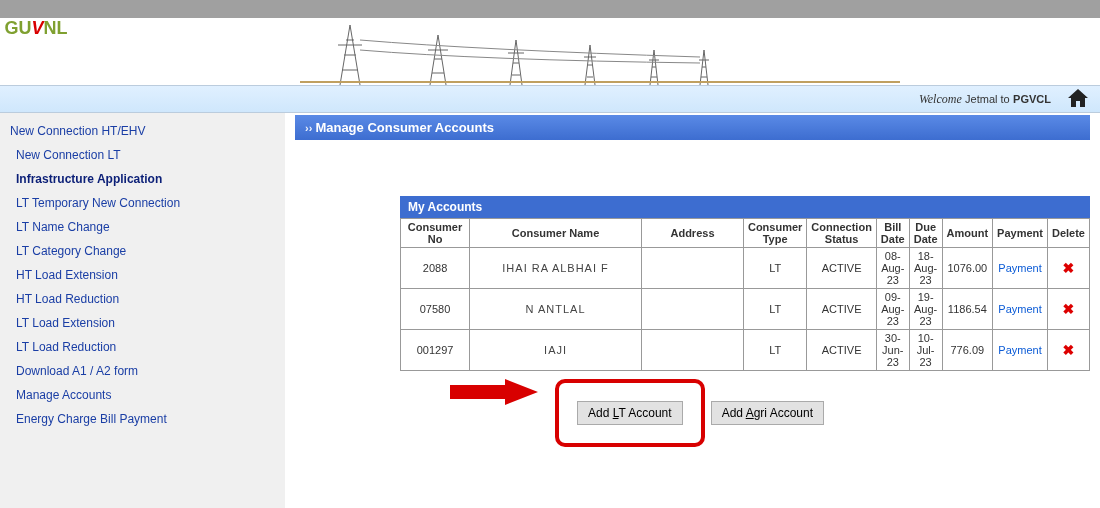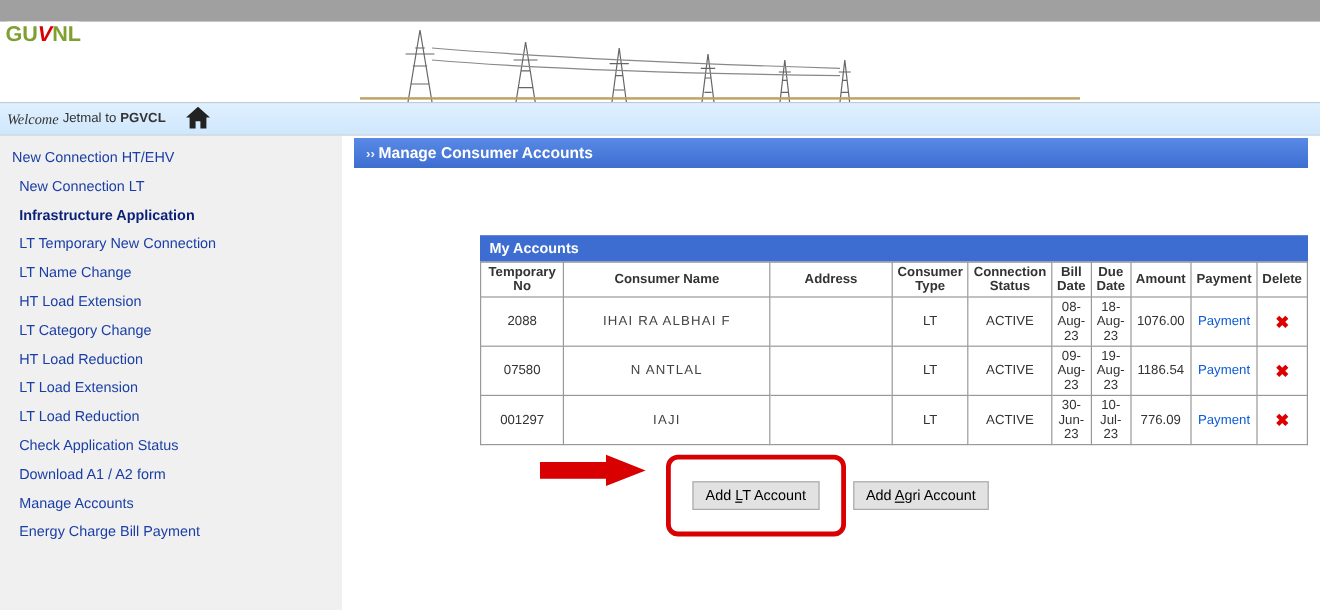--- a/index.html
+++ b/index.html
@@ -10,21 +10,21 @@
     .gray-strip { position: absolute; top: 0; left: 0; right: 0; height: 18px; background: #a0a0a0; }
     .logo-box { position: absolute; left: 6px; top: 18px; width: 60px; height: 55px; background: #fff; display: flex; align-items: flex-start; justify-content: center; }
     .logo-text { font-size: 18px; font-weight: bold; color: #888; font-family: Arial; }
     .gu-g { color: #7fa030; }
     .gu-slash { color: #d80000; font-style: italic; }
     .gu-nl { color: #7fa030; }
     .towers { position: absolute; bottom: 0; left: 300px; right: 200px; height: 70px; }
     .tower-line { position: absolute; bottom: 2px; left: 0; right: 0; height: 2px; background: #c0a060; }
     
     
-    .nav-strip { height: 28px; background: linear-gradient(#e0f0ff, #cfe7fc); border-top: 1px solid #bcd; border-bottom: 1px solid #bcd; position: relative; display: flex; align-items: center; padding-left: 6px; padding-right: 10px; }
+    .nav-strip { height: 28px; background: linear-gradient(#e0f0ff, #cfe7fc); border-top: 1px solid #bcd; border-bottom: 1px solid #bcd; position: relative; display: flex; align-items: center; padding-left: 6px; padding-right: 10px; justify-content: flex-end; }
     .welcome { font-style: italic; font-family: 'Comic Sans MS', cursive; font-size: 12px; }
     .welcome-user { font-style: normal; font-family: Arial; font-size: 11px; }
     .welcome-brand { font-style: normal; font-family: Arial; font-weight: bold; font-size: 11px; }
     .home-icon-wrap { margin-left: 15px; }
     
     
     .layout { display: flex; }
     .sidebar { width: 290px; background: #f0f0f0; min-height: 420px; padding: 6px 8px; }
     .sidebar a { display: block; color: #1a3ea5; text-decoration: none; font-size: 12px; padding: 5px 0 5px 2px; }
     .sidebar a.sub { padding-left: 8px; }
@@ -93,40 +93,39 @@
   </span>
 </div>
 
 <div class="layout">
   <div class="sidebar">
     <a>New Connection HT/EHV</a>
     <a class="sub">New Connection LT</a>
     <a class="sub active">Infrastructure Application</a>
     <a class="sub">LT Temporary New Connection</a>
     <a class="sub">LT Name Change</a>
+    <a class="sub">LT Category Change</a>
     <a class="sub">HT Load Extension</a>
-    <a class="sub">LT Category Change</a>
     <a class="sub">HT Load Reduction</a>
     <a class="sub">LT Load Extension</a>
     <a class="sub">LT Load Reduction</a>
-    <a class="sub">Check Application Status</a>
     <a class="sub">Download A1 / A2 form</a>
     <a class="sub">Manage Accounts</a>
     <a class="sub">Energy Charge Bill Payment</a>
   </div>
 
   <div class="main">
     <div class="page-header">Manage Consumer Accounts</div>
 
     <div class="content-wrap">
       <div class="panel-title">My Accounts</div>
       <table class="accounts-table">
         <thead>
           <tr>
-            <th style="width:70px">Temporary No</th>
+            <th style="width:70px">Consumer No</th>
             <th style="width:190px">Consumer Name</th>
             <th style="width:110px">Address</th>
             <th style="width:55px">Consumer Type</th>
             <th style="width:60px">Connection Status</th>
             <th style="width:32px">Bill Date</th>
             <th style="width:32px">Due Date</th>
             <th style="width:45px">Amount</th>
             <th style="width:48px">Payment</th>
             <th style="width:36px">Delete</th>
           </tr>

